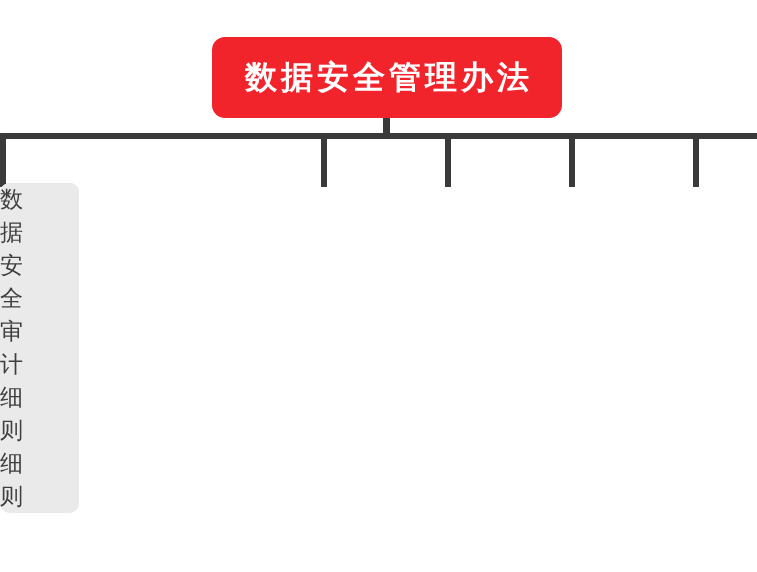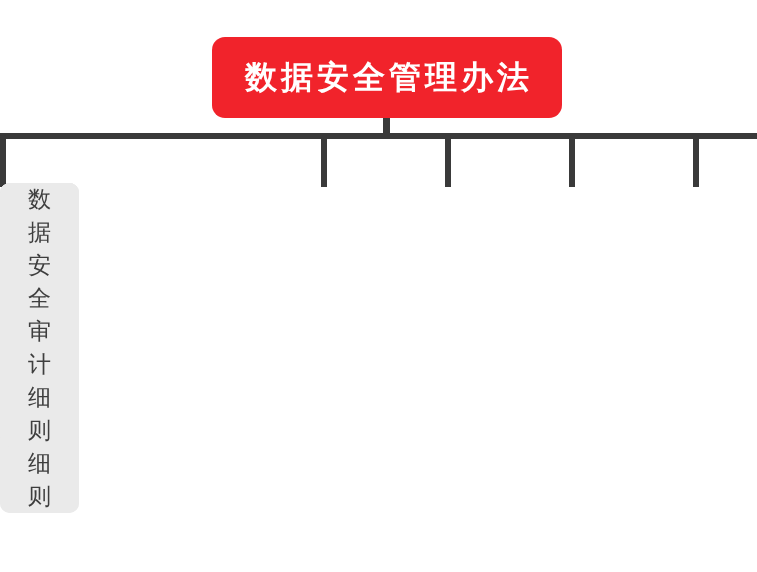--- a/index.html
+++ b/index.html
@@ -80,21 +80,21 @@
   }
   
   .branch{
     position:absolute;
     top:183px;
     width:79px;
     background:var(--branch-bg);
     border-radius:10px;
     display:flex;
     align-items:center;
-    justify-content:center;
+    justify-content:flex-start;
     z-index:2;
     cursor:default;
     font-family:Liberation Serif, serif;
   }
   .branch .vtext{
     width:1em;
     font-size:23px;
     line-height:33px;
     color:var(--branch-text);
     text-align:center;

